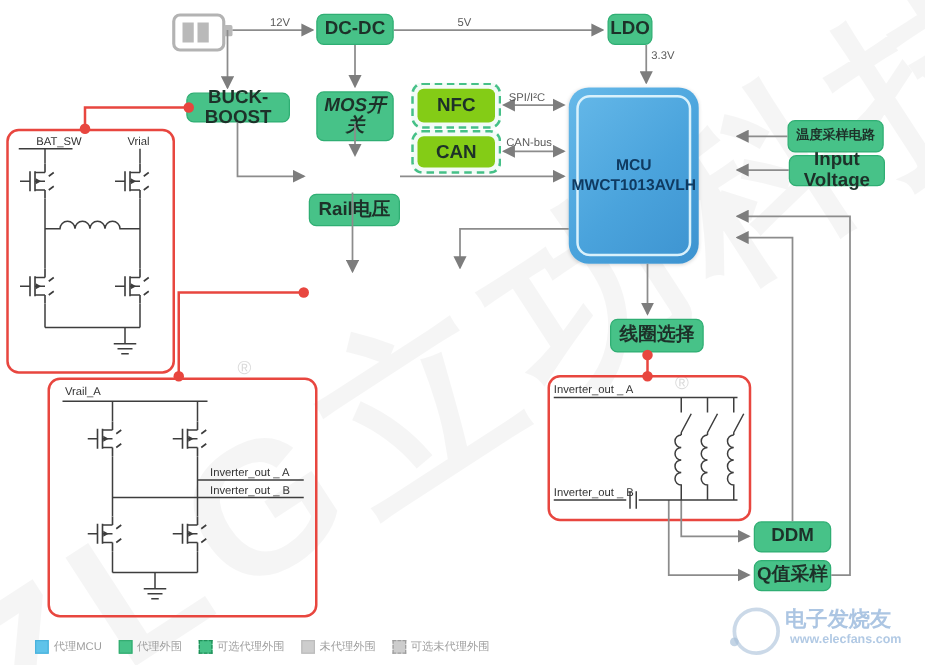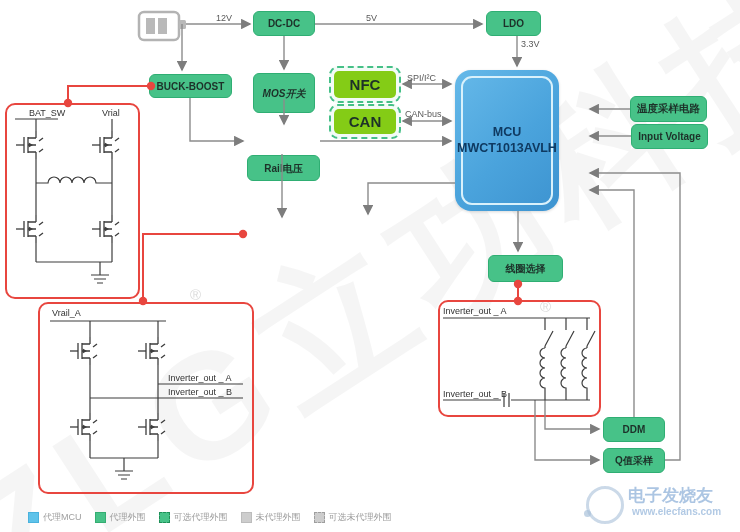--- a/index.html
+++ b/index.html
@@ -15,21 +15,21 @@
                border-radius:50%;}
   .brand .dot{position:absolute;left:0px;top:28px;width:7px;height:7px;background:rgba(140,172,205,.7);border-radius:50%;}
   .brand .bname{position:absolute;left:44px;top:2px;font-size:17px;font-weight:900;
                 color:rgba(125,165,210,.85);text-shadow:0 0 2px #fff;}
   .brand .burl{position:absolute;left:48px;top:24px;font-size:10px;font-weight:700;color:rgba(125,165,210,.8);}
   
   .redbox{position:absolute;border:2px solid #e8463f;border-radius:10px;z-index:1;background:transparent;}
   
   .node{position:absolute;background:#47c288;border:1px solid #2fae73;border-radius:6px;
         display:flex;align-items:center;justify-content:center;text-align:center;
-        font-size:10px;font-weight:700;color:#1d3129;z-index:2;box-sizing:border-box;line-height:1.1;}
+        font-size:15px;font-weight:700;color:#1d3129;z-index:2;box-sizing:border-box;line-height:1.1;}
   .node.two{flex-direction:column;font-size:10px;}
   .dashed-wrap{position:absolute;border:2px dashed #45c087;border-radius:9px;background:#f3fbf7;
                z-index:2;box-sizing:border-box;}
   .dashed-wrap .inner{position:absolute;left:3px;top:3px;right:3px;bottom:3px;background:#84cc16;
                border-radius:5px;display:flex;align-items:center;justify-content:center;
                font-size:15px;font-weight:700;color:#1d3129;}
   .mcu{position:absolute;left:455px;top:70px;width:104px;height:141px;border-radius:16px;
        background:linear-gradient(135deg,#66b9e9 0%,#4aa3dc 55%,#3d93d0 100%);
        display:flex;flex-direction:column;align-items:center;justify-content:center;
        z-index:2;box-shadow:0 1px 3px rgba(0,0,0,.15);}
@@ -59,21 +59,21 @@
 
   <div class="wm-diag">ZLG立功科技</div>
   <span class="wm-reg" style="left:190px;top:286px;">®</span>
   <span class="wm-reg" style="left:540px;top:298px;">®</span>
 
   <div class="redbox" style="left:5px;top:103px;width:131px;height:192px;"></div>
   <div class="redbox" style="left:38px;top:302px;width:212px;height:188px;"></div>
   <div class="redbox" style="left:438px;top:300px;width:159px;height:113px;"></div>
 
   <div class="node" style="left:253px;top:11px;width:62px;height:25px;">DC-DC</div>
-  <div class="node" style="left:486px;top:11px;width:55px;height:25px;">LDO</div>
+  <div class="node" style="left:486px;top:11px;width:36px;height:25px;">LDO</div>
   <div class="node" style="left:149px;top:74px;width:83px;height:24px;">BUCK-BOOST</div>
   <div class="node" style="left:253px;top:73px;width:62px;height:40px;font-style:italic;">MOS开关</div>
 
   <div class="dashed-wrap" style="left:329px;top:66px;width:72px;height:37px;">
     <div class="inner">NFC</div>
   </div>
   <div class="dashed-wrap" style="left:329px;top:104px;width:72px;height:35px;">
     <div class="inner">CAN</div>
   </div>
 

